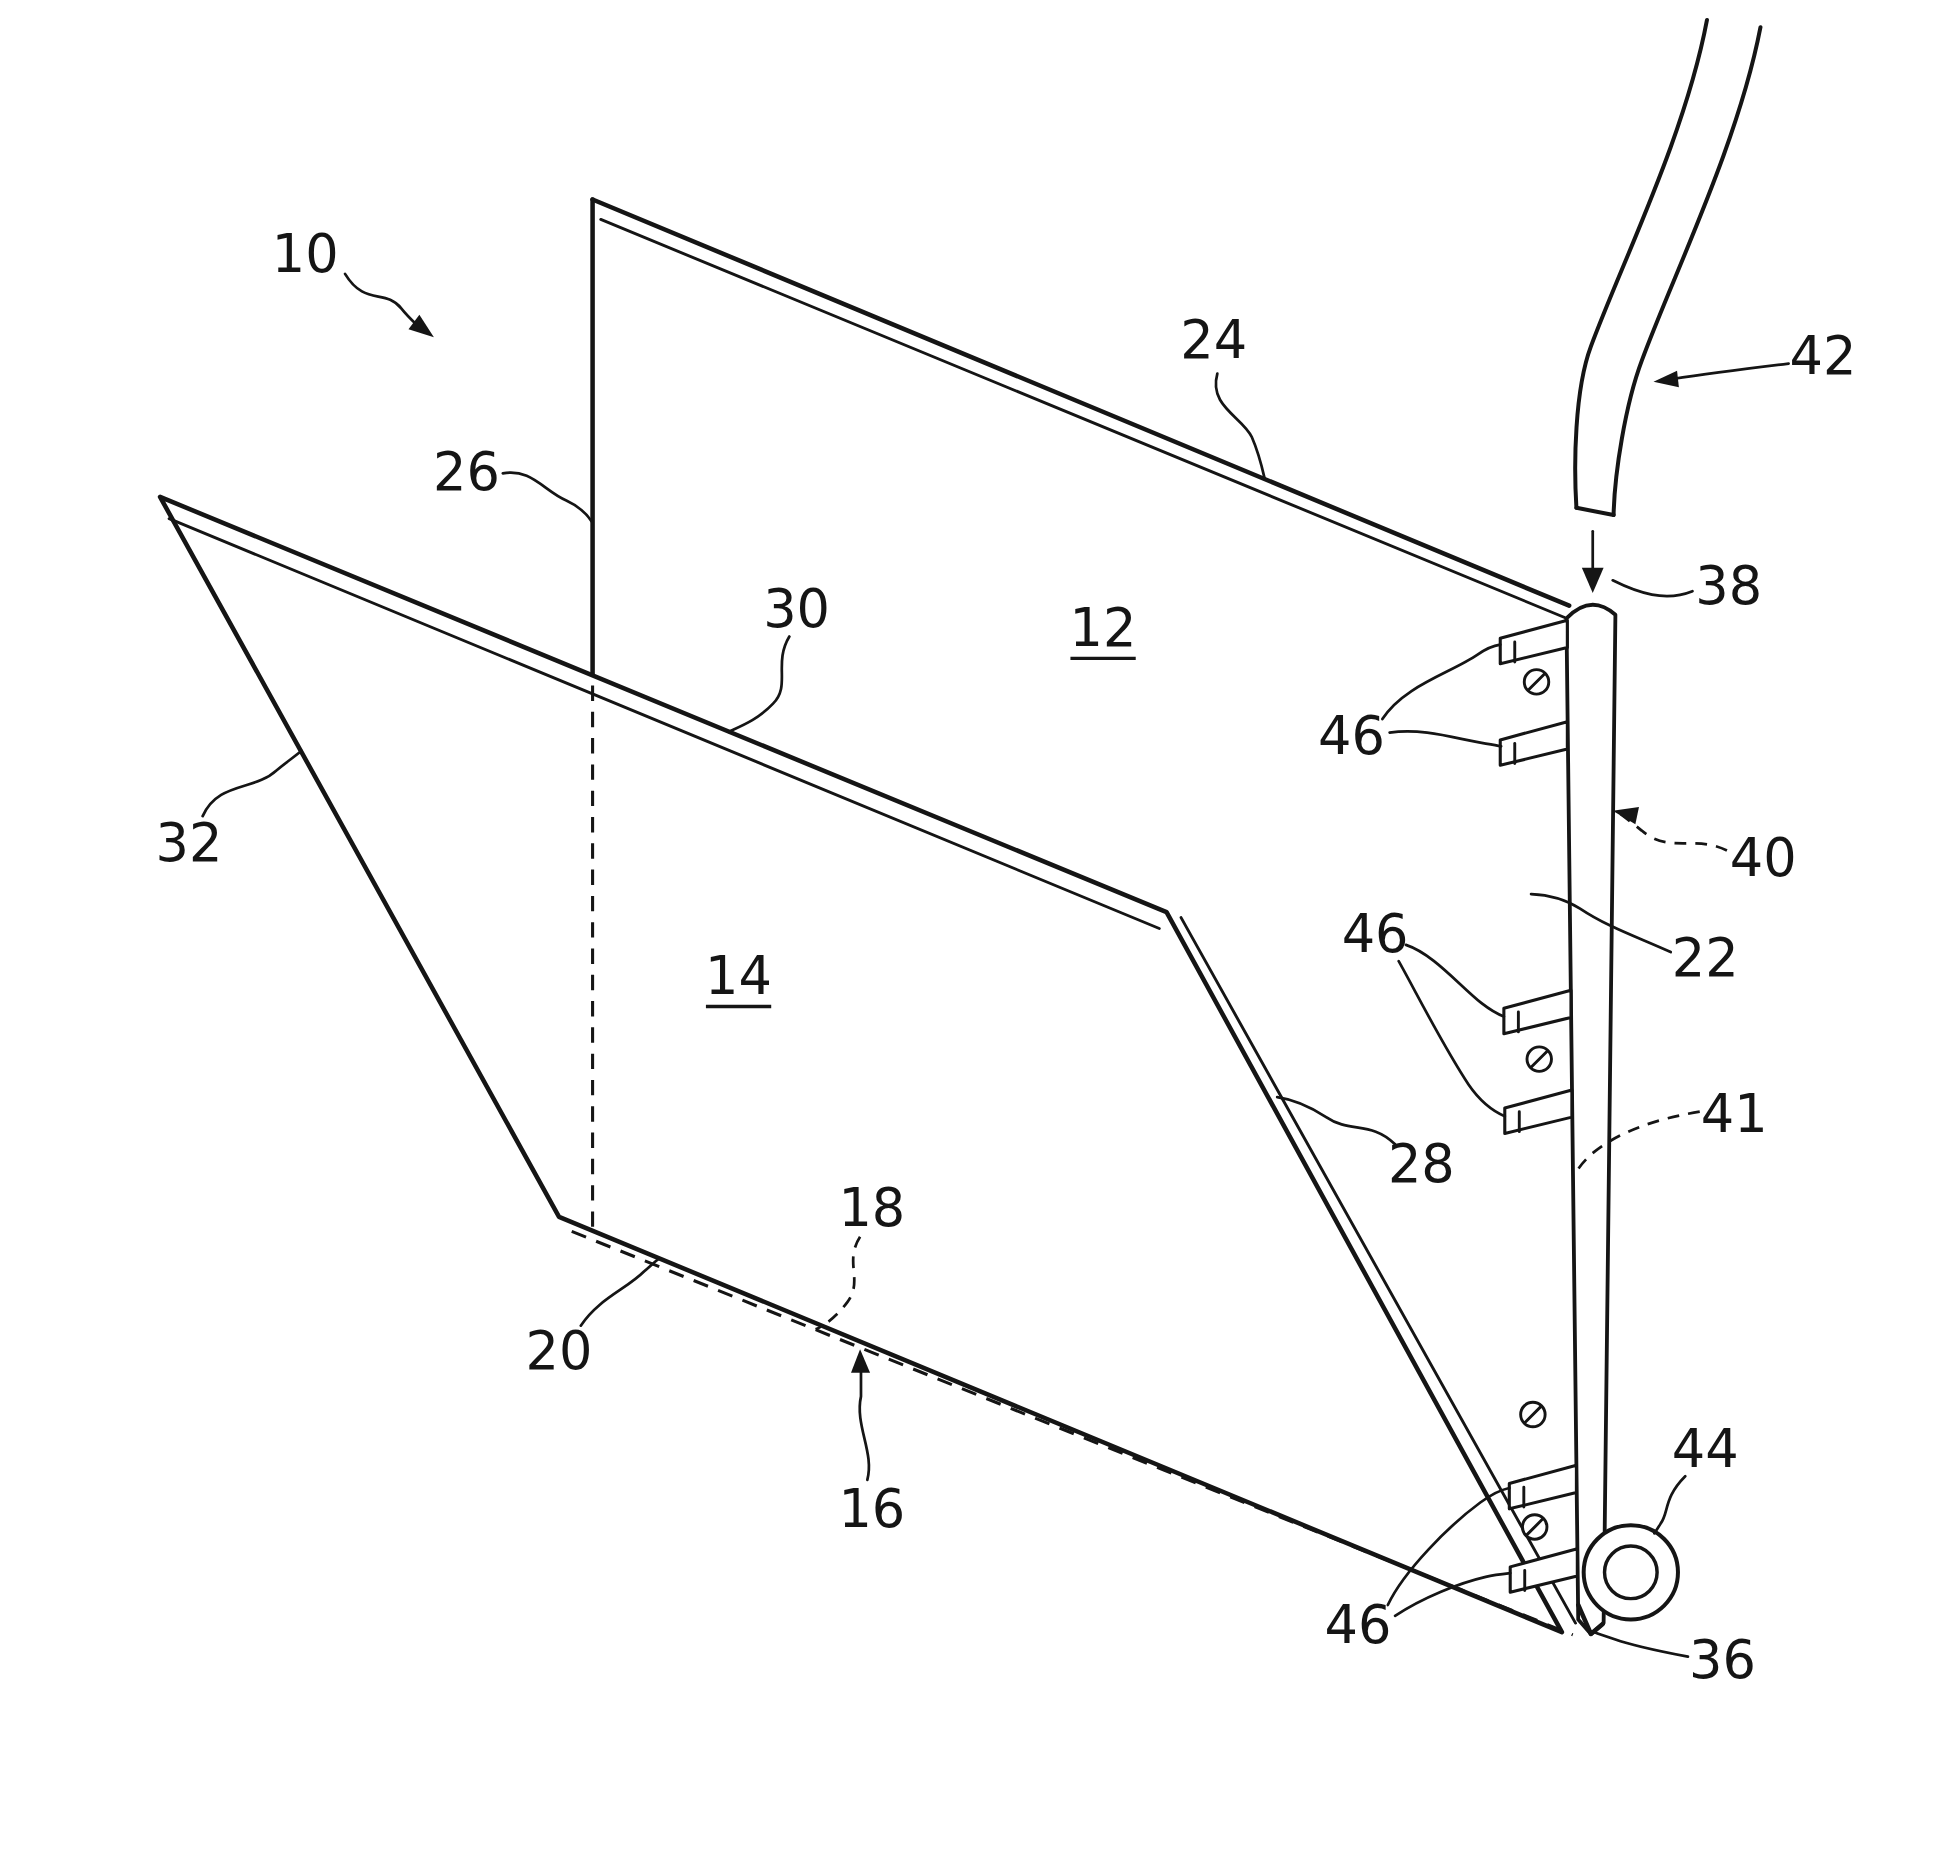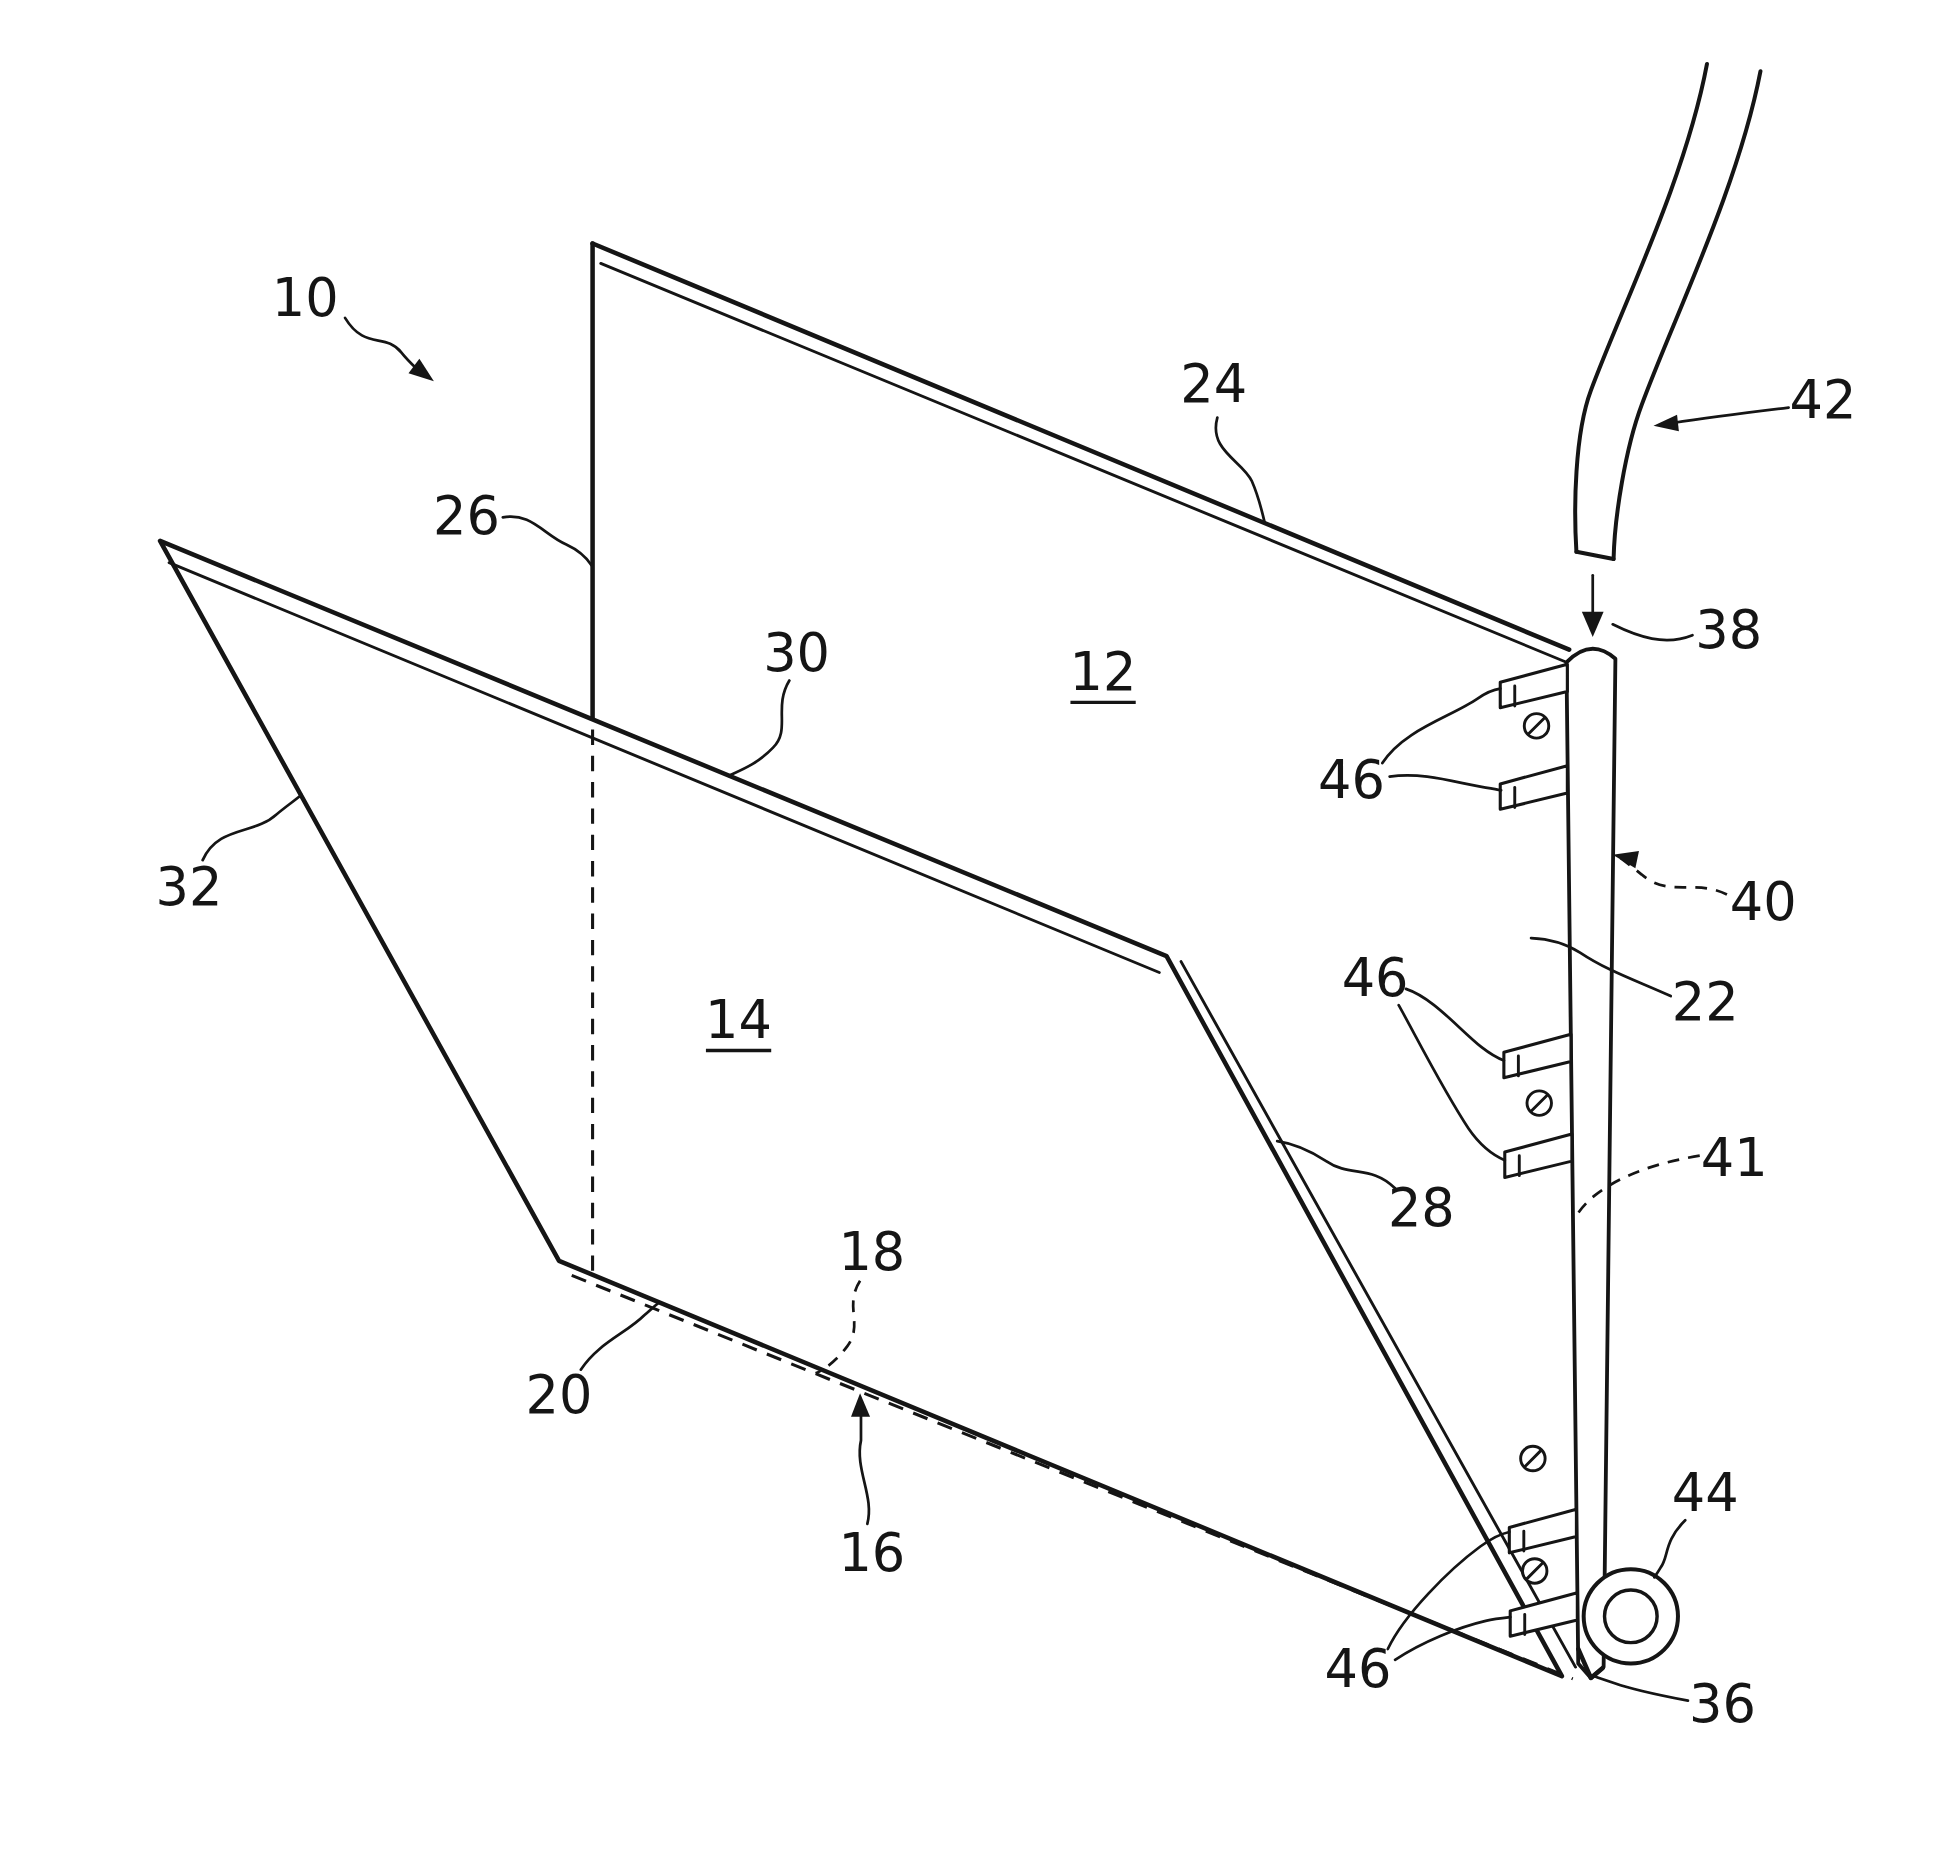--- a/index.html
+++ b/index.html
@@ -1,17 +1,17 @@
 <!DOCTYPE html>
 <html style="--ink: #151515; --paper: #ffffff;"><head>
 <meta charset="utf-8">
 <style>
   :root { --ink:#151515; --paper:#ffffff; }
   html,body{margin:0;padding:0;background:var(--paper);}
-  .page{width:1955px;height:1731px;background:var(--paper);position:relative;overflow:hidden;margin-top:44px;}
+  .page{width:1955px;height:1731px;background:var(--paper);position:relative;overflow:hidden;}
   svg{display:block;width:100%;height:100%;}
   .edge{fill:none;stroke:var(--ink);stroke-width:5;stroke-linejoin:round;stroke-linecap:round;}
   .edge-thin{fill:none;stroke:var(--ink);stroke-width:3.2;stroke-linejoin:round;stroke-linecap:round;}
   .panel{fill:var(--paper);stroke:var(--ink);stroke-width:5;stroke-linejoin:round;}
   .panel-fill{fill:var(--paper);stroke:none;}
   .spine{fill:var(--paper);stroke:var(--ink);stroke-width:4.2;stroke-linejoin:round;}
   .tab{fill:var(--paper);stroke:var(--ink);stroke-width:3.4;stroke-linejoin:round;}
   .screw{fill:var(--paper);stroke:var(--ink);stroke-width:3.2;}
   .ring-outer{fill:var(--paper);stroke:var(--ink);stroke-width:4.4;}
   .ring-inner{fill:var(--paper);stroke:var(--ink);stroke-width:3.8;}

